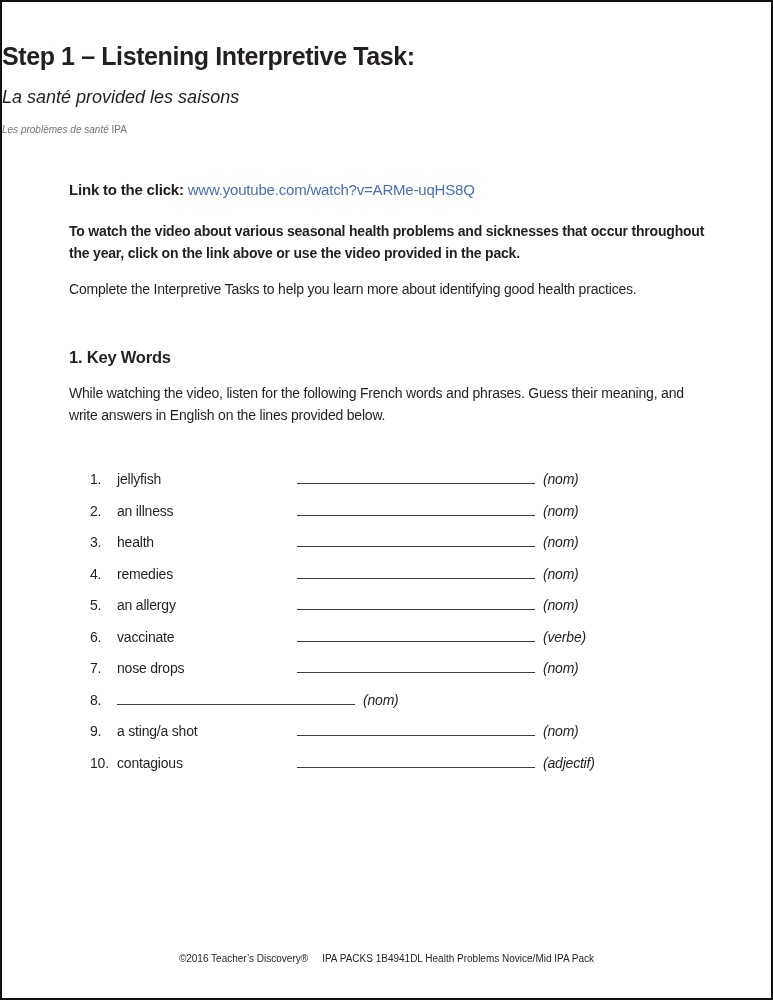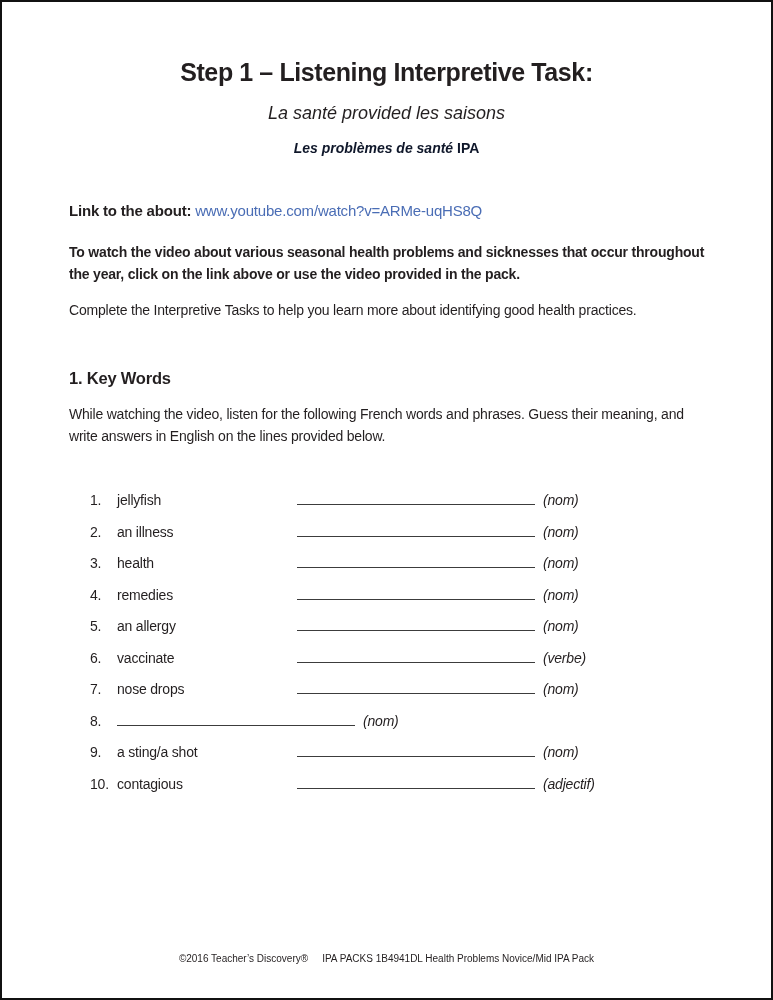--- a/index.html
+++ b/index.html
@@ -11,42 +11,42 @@
   }
   .page {
     position: relative;
     width: 773px;
     height: 1000px;
     background: #ffffff;
     border: 2px solid #111111;
     overflow: hidden;
   }
   .header {
-    text-align: center;
-    padding-top: 56px;
+    text-align: left;
+    padding-top: 40px;
   }
   .title {
     font-size: 25px;
     font-weight: 700;
     letter-spacing: -0.4px;
     color: #231f20;
   }
   .subtitle-italic {
     margin-top: 16px;
     font-size: 18px;
     font-style: italic;
     font-weight: 400;
     color: #231f20;
   }
   .subtitle-bold {
     margin-top: 16px;
-    font-size: 14px;
-    font-weight: 700;
+    font-size: 10px;
+    font-weight: 400;
     font-style: italic;
-    color: #0f172a;
+    color: #737373;
   }
   .subtitle-bold .upright { font-style: normal; }
   .content {
     padding-left: 67px;
     padding-right: 56px;
     font-size: 14px;
     line-height: 22px;
     letter-spacing: -0.2px;
   }
   .link-row {
@@ -110,21 +110,21 @@
 
   <div class="header">
     <div class="title">Step 1 – Listening Interpretive Task:</div>
     <div class="subtitle-italic">La santé provided les saisons</div>
     <div class="subtitle-bold"><span>Les problèmes de santé</span><span class="upright"> IPA</span></div>
   </div>
 
   <div class="content">
 
     <div class="link-row">
-      <span class="link-label">Link to the about: </span><a class="video-link">www.youtube.com/watch?v=ARMe-uqHS8Q</a>
+      <span class="link-label">Link to the click: </span><a class="video-link">www.youtube.com/watch?v=ARMe-uqHS8Q</a>
     </div>
 
     <p class="para-1">To watch the video about various seasonal health problems and sicknesses that occur throughout the year, click on the link above or use the video provided in the pack.</p>
     <p class="para-2">Complete the Interpretive Tasks to help you learn more about identifying good health practices.</p>
 
     <div class="kw-heading">1. Key Words</div>
     <p class="kw-instructions">While watching the video, listen for the following French words and phrases. Guess their meaning, and write answers in English on the lines provided below.</p>
 
     <div class="kw-list">
       <div class="kw-row">

